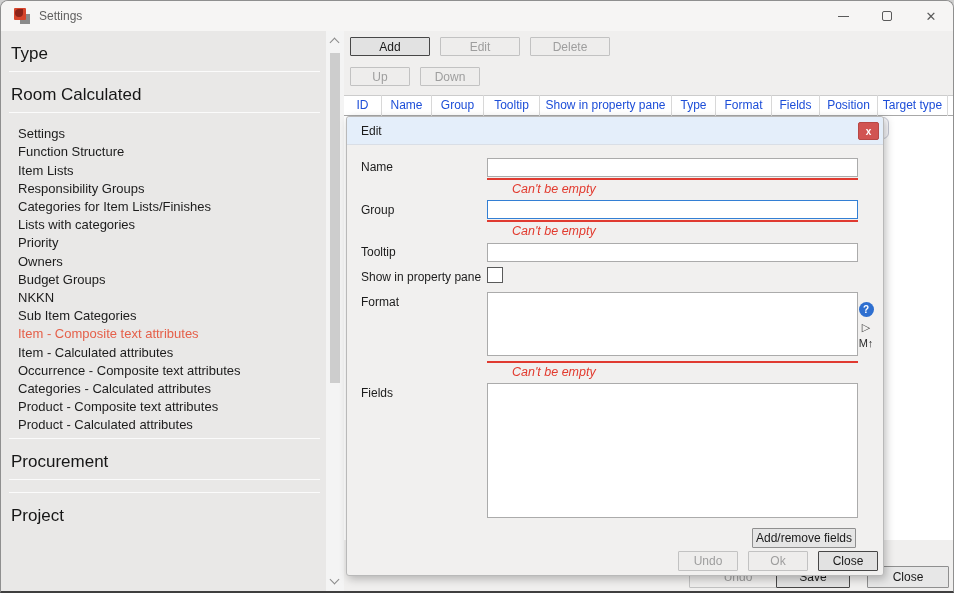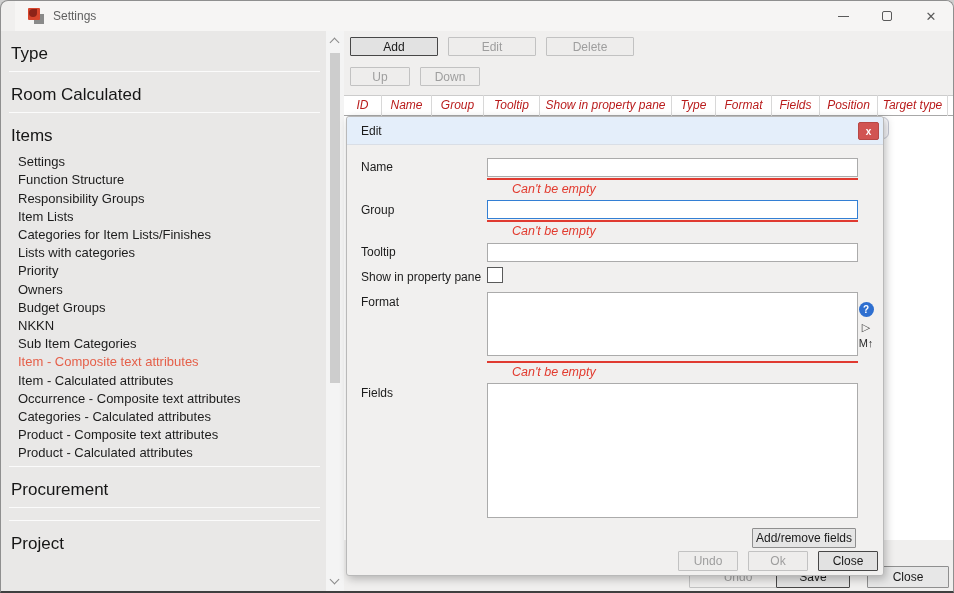--- a/index.html
+++ b/index.html
@@ -1,18 +1,18 @@
 <!DOCTYPE html>
 <html><head>
 <meta charset="utf-8">
 <style>
   * { box-sizing: border-box; margin: 0; padding: 0; }
   html,body { width:954px; height:593px; background:#cfcfcf; font-family:"Liberation Sans", sans-serif; }
   .window{ position:relative; width:954px; height:593px; background:#f0efee; border:1px solid #8f8f8f;
-           border-bottom:2px solid #3f3f3f; border-radius:8px 8px 0 0; overflow:hidden;padding-left:14px; }
+           border-bottom:2px solid #3f3f3f; border-radius:8px 8px 0 0; overflow:hidden; }
   
   .titlebar{ height:30px; background:#f6f5f4; display:flex; align-items:center; padding-left:13px; }
   .appicon{ width:16px; height:16px; position:relative; margin-right:9px; }
   .appicon .g{ position:absolute; right:0; bottom:0; width:10px; height:10px; background:#8a8a8a; }
   .appicon .r{ position:absolute; left:0; top:0; width:12px; height:12px; background:#d6452c; border-radius:1px; }
   .appicon .leaf{ position:absolute; left:1px; top:1px; width:8px; height:8px; background:#8c2318; border-radius:50% 0 50% 50%; }
   .title-text{ font-size:12px; color:#5f5f5f; }
   .win-controls{ margin-left:auto; display:flex; height:30px; }
   .win-btn{ width:44px; height:30px; display:flex; align-items:center; justify-content:center; color:#5a5a5a; }
   .min-glyph{ width:11px; border-top:1px solid #5a5a5a; display:block; }
@@ -33,27 +33,27 @@
   .chev.up{ top:8px; transform:rotate(45deg); }
   .chev.down{ bottom:8px; transform:rotate(225deg); }
   .thumb{ position:absolute; left:4px; top:22px; width:10px; height:330px; background:#cdcdcd; }
   
   .main{ flex:1; background:#f0efee; position:relative; display:flex; flex-direction:column; }
   .btn{ font-family:"Liberation Sans",sans-serif; font-size:12px; height:19px; background:#e7e7e7;
         border:1px solid #9a9a9a; color:#1a1a1a; border-radius:1px; }
   .btn.primary{ border:1px solid #474747; background:#e2e2e2; }
   .btn.disabled{ color:#9e9e9e; border:1px solid #c2c2c2; background:#eeedec; }
   .toolbar-row1{ margin:6px 0 0 6px; display:flex; gap:10px; }
-  .toolbar-row1 .btn{ width:88px; }
+  .toolbar-row1 .btn{ width:80px; }
   .toolbar-row2{ margin:11px 0 0 6px; display:flex; gap:10px; }
   .toolbar-row2 .btn{ width:60px; }
   .table-header{ margin-top:9px; height:21px; background:#ffffff; border-top:1px solid #cccccc;
                  border-bottom:1px solid #a8a8a8; display:flex; align-items:center; }
-  .th{ font-size:12px; color:#b91c1c; text-align:center; border-right:1px solid #d8d8d8; height:21px;
-       line-height:20px; overflow:hidden; white-space:nowrap;font-style:italic; }
+  .th{ font-size:12px; color:#1d4ed8; text-align:center; border-right:1px solid #d8d8d8; height:21px;
+       line-height:20px; overflow:hidden; white-space:nowrap; }
   .th.filler{ flex:1; border-right:none; }
   .table-body{ background:#ffffff; height:424px; position:relative; }
   .sel-row{ position:absolute; left:9px; top:1px; width:536px; height:22px; background:#fafafd;
             border:1px solid #c5c8d4; border-radius:6px; }
   .bottom-bar{ flex:1; background:#f0efee; position:relative; }
   .bottom-bar .btn{ position:absolute; bottom:3px; height:22px; }
   .bb-undo{ right:166px; width:98px; }
   .bb-save{ right:103px; width:74px; }
   .bb-close{ right:4px; width:82px; border:1px solid #8f8f8f; }
   
@@ -118,26 +118,25 @@
     <div class="sidebar" id="sidebar">
         <div class="sb-section">
           <div class="sb-header">Type</div>
           <div class="sb-divider"></div>
         </div>
         <div class="sb-section">
           <div class="sb-header">Room Calculated</div>
           <div class="sb-divider"></div>
         </div>
         <div class="sb-section">
-          <div class="sb-header">Items</div>
           <div class="sb-items">
             <div class="sb-item">Settings</div>
             <div class="sb-item">Function Structure</div>
+            <div class="sb-item">Item Lists</div>
             <div class="sb-item">Responsibility Groups</div>
-            <div class="sb-item">Item Lists</div>
             <div class="sb-item">Categories for Item Lists/Finishes</div>
             <div class="sb-item">Lists with categories</div>
             <div class="sb-item">Priority</div>
             <div class="sb-item">Owners</div>
             <div class="sb-item">Budget Groups</div>
             <div class="sb-item">NKKN</div>
             <div class="sb-item">Sub Item Categories</div>
             <div class="sb-item selected">Item - Composite text attributes</div>
             <div class="sb-item">Item - Calculated attributes</div>
             <div class="sb-item">Occurrence - Composite text attributes</div>

